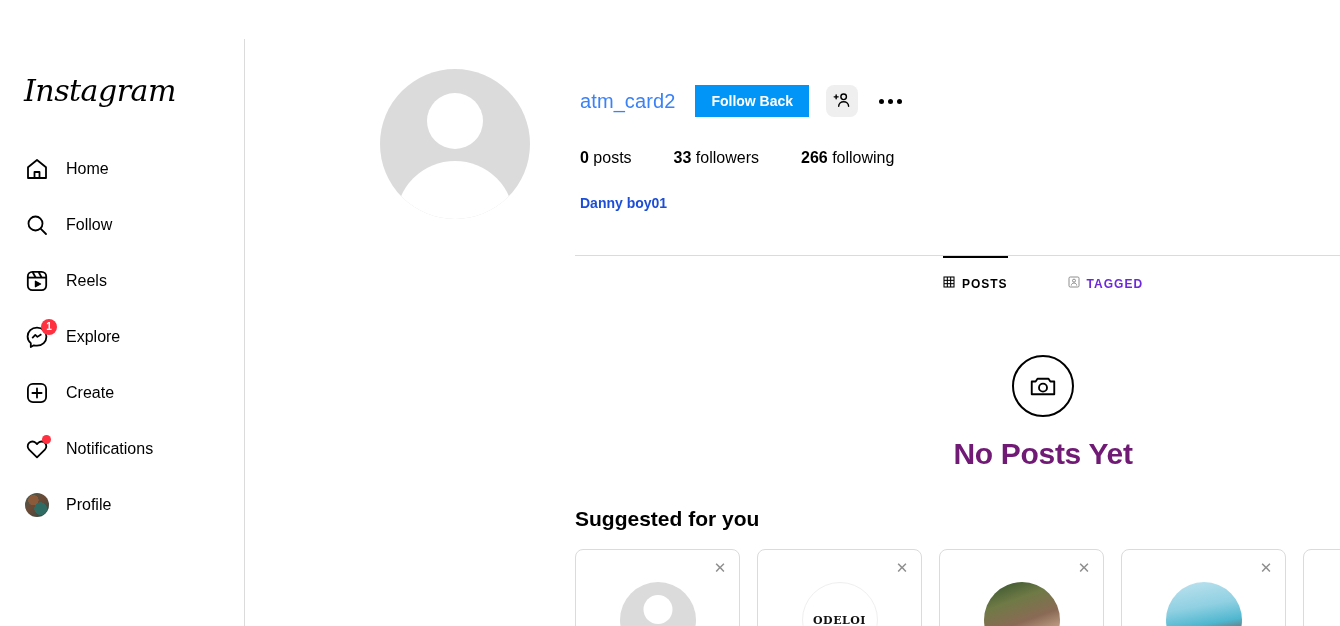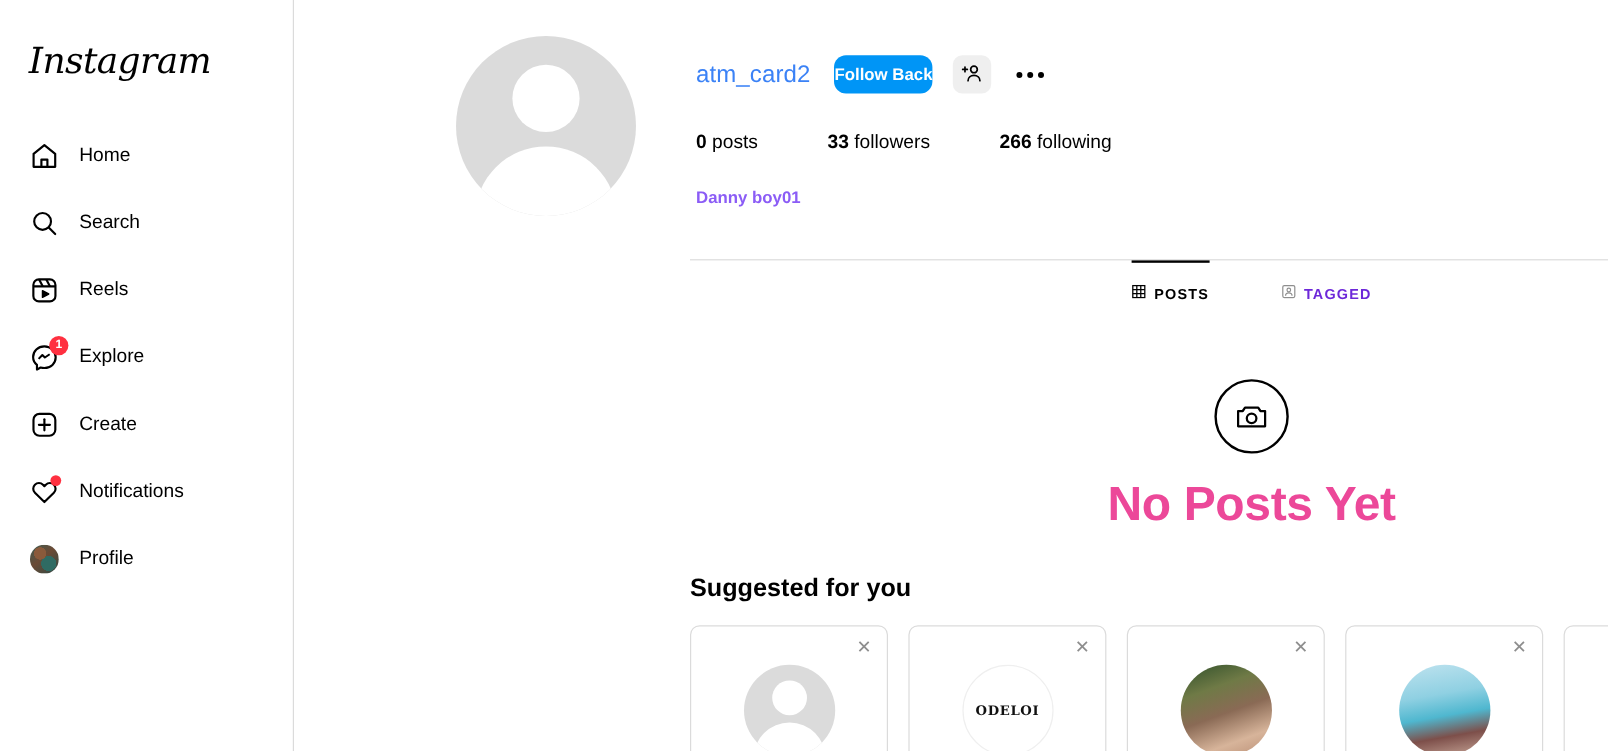--- a/index.html
+++ b/index.html
@@ -4,21 +4,21 @@
 <title>Instagram Profile</title>
 <style>
   * { box-sizing: border-box; margin: 0; padding: 0; }
   html, body {
     width: 1340px; height: 626px;
     background: #ffffff;
     font-family: "Liberation Sans", sans-serif;
     color: #000000;
     overflow: hidden;
   }
-  .app { display: flex; width: 1340px; height: 522px; }
+  .app { display: flex; width: 1340px; height: 522px; margin-top: 39px; }
 
   
   .sidebar {
     width: 245px; height: 626px;
     border-right: 1px solid #dbdbdb;
     padding: 0 12px;
     flex: 0 0 245px;
     position: relative;
   }
   .brand {
@@ -105,44 +105,44 @@
     left: 50%; top: 92px; transform: translateX(-50%);
     width: 118px; height: 100px; border-radius: 60px 60px 0 0;
     background: #ffffff;
   }
 
   .profile-info { padding-top: 14px; }
   .row1 { display: flex; align-items: center; gap: 10px; height: 36px; }
   .username { font-size: 20px; font-weight: 400; color: #3b82f6; letter-spacing: .1px; }
   .btn-follow {
     background: #0095f6; color: #fff;
-    border: none; border-radius: 10px;
+    border: none; border-radius: 0;
     font-size: 14px; font-weight: 700;
     font-family: "Liberation Sans", sans-serif;
-    padding: 0 0; height: 32px;
+    padding: 0 16px; height: 32px;
     cursor: pointer; margin-left: 10px;
   }
   .btn-icon-sq {
     width: 32px; height: 32px;
     background: #efefef; border: none; border-radius: 8px;
     display: flex; align-items: center; justify-content: center;
     cursor: pointer; margin-left: 7px;
   }
   .btn-more-dots {
     width: 36px; height: 32px;
     background: transparent; border: none;
     display: flex; align-items: center; justify-content: center;
     gap: 4px; cursor: pointer; margin-left: 4px;
   }
   .btn-more-dots i { width: 5px; height: 5px; border-radius: 50%; background: #000; display: block; }
 
-  .stats { display: flex; gap: 16px; margin-top: 30px; font-size: 16px; }
+  .stats { display: flex; gap: 0; margin-top: 30px; font-size: 16px; }
   .stat { margin-right: 42px; color: #000; }
   .stat b { font-weight: 600; }
-  .fullname { margin-top: 28px; font-size: 14px; font-weight: 600; color: #8b5cf6; }
+  .fullname { margin-top: 28px; font-size: 14px; font-weight: 600; color: #1d4ed8; }
 
   .divider {
     margin: 36px 0 0 0;
     width: 936px; height: 1px; background: #dbdbdb;
     margin-left: 245px;
   }
   .tabs {
     width: 936px; margin-left: 245px;
     display: flex; justify-content: center; gap: 60px;
     position: relative;
@@ -166,21 +166,21 @@
     display: flex; flex-direction: column; align-items: center;
     padding-top: 46px;
   }
   .camera-circle {
     width: 62px; height: 62px; border-radius: 50%;
     border: 2px solid #000;
     display: flex; align-items: center; justify-content: center;
   }
   .empty-title {
     margin-top: 20px;
-    font-size: 40px; font-weight: 800; letter-spacing: -.3px; color: #ec4899;
+    font-size: 30px; font-weight: 800; letter-spacing: -.3px; color: #701a75;
   }
 
   
   .suggested {
     width: 936px; margin-left: 245px;
     margin-top: 36px;
   }
   .sug-head { display: flex; align-items: baseline; justify-content: space-between; }
   .sug-title { font-size: 21px; font-weight: 600; color: #000; }
   .sug-rail {
@@ -250,21 +250,21 @@
         <span class="nav-label">Home</span>
       </div>
 
       <div class="nav-item">
         <span class="nav-icon">
           <svg width="24" height="24" viewBox="0 0 24 24" fill="none" stroke="#000" stroke-width="1.8" stroke-linecap="round">
             <circle cx="10.5" cy="10.5" r="7"></circle>
               <line x1="15.6" y1="15.6" x2="21" y2="21"></line>
           </svg>
         </span>
-        <span class="nav-label">Search</span>
+        <span class="nav-label">Follow</span>
       </div>
 
 
       <div class="nav-item">
         <span class="nav-icon">
           <svg width="24" height="24" viewBox="0 0 24 24" fill="none" stroke="#000" stroke-width="1.8" stroke-linejoin="round">
             <rect x="2.8" y="2.8" width="18.4" height="18.4" rx="4.6"></rect>
             <line x1="2.9" y1="8.6" x2="21.1" y2="8.6"></line>
             <line x1="7.6" y1="3" x2="10.6" y2="8.5"></line>
             <line x1="13.6" y1="3" x2="16.6" y2="8.5"></line>

